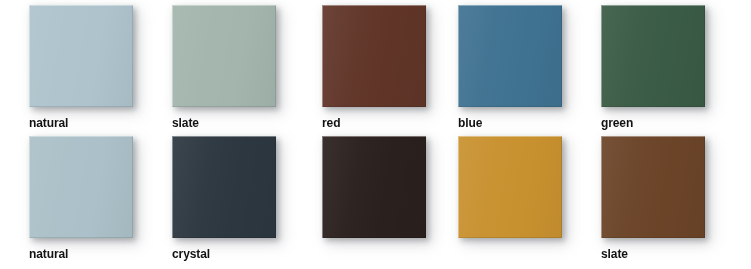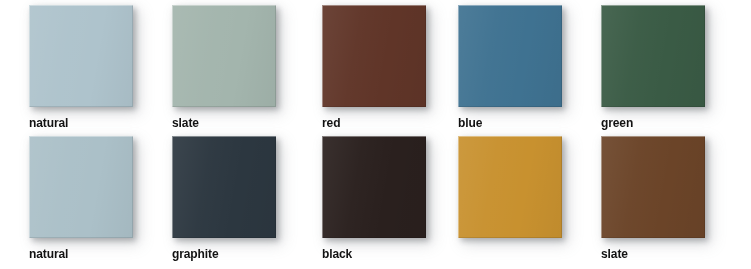--- a/index.html
+++ b/index.html
@@ -119,26 +119,25 @@
     <div class="swatch-label" style="color: rgb(17, 17, 17);">green</div>
   </div>
 
   <div class="swatch-cell row-2 col-1">
     <div class="swatch-chip" style="background-color: rgb(171, 192, 200);"></div>
     <div class="swatch-label" style="color: rgb(17, 17, 17);">natural</div>
   </div>
 
   <div class="swatch-cell row-2 col-2">
     <div class="swatch-chip" style="background-color: rgb(44, 55, 64);"></div>
-    <div class="swatch-label" style="color: rgb(17, 17, 17);">graphite</div>
+    <div class="swatch-label" style="color: rgb(17, 17, 17);">crystal</div>
   </div>
 
   <div class="swatch-cell row-2 col-3">
     <div class="swatch-chip" style="background-color: rgb(42, 32, 30);"></div>
-    <div class="swatch-label" style="color: rgb(17, 17, 17);">black</div>
   </div>
 
   <div class="swatch-cell row-2 col-4">
     <div class="swatch-chip" style="background-color: rgb(200, 145, 47);"></div>
   </div>
 
   <div class="swatch-cell row-2 col-5">
     <div class="swatch-chip" style="background-color: rgb(107, 68, 40);"></div>
     <div class="swatch-label" style="color: rgb(17, 17, 17);">slate</div>
   </div>

